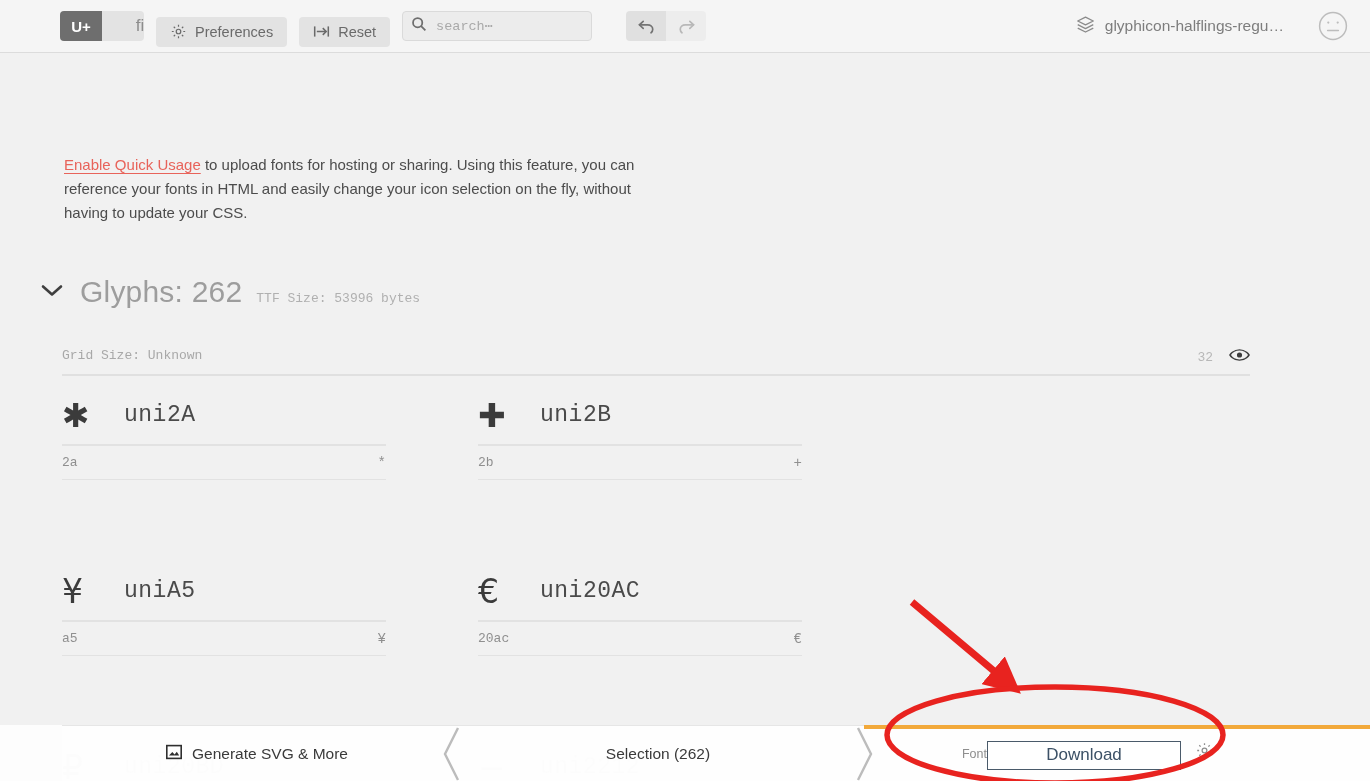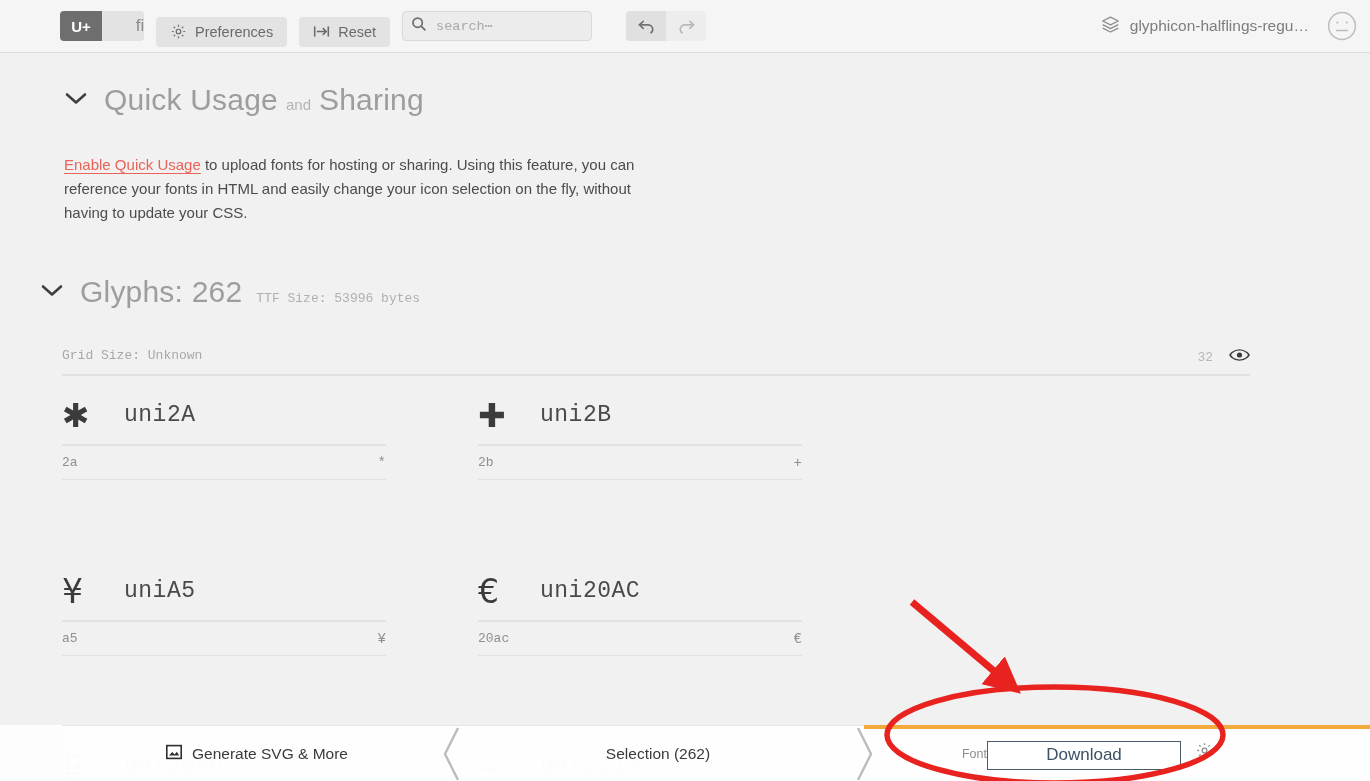--- a/index.html
+++ b/index.html
@@ -66,21 +66,21 @@
   .undo-grp .ub {
     width: 40px; height: 30px;
     display: flex; align-items: center; justify-content: center;
     cursor: pointer;
   }
   .undo-grp .ub.on { background: #e0e0e0; }
   .undo-grp .ub.off { background: #ededed; }
 
   .tb-right {
     margin-left: auto; display: flex; align-items: center;
-    gap: 14px; padding-right: 9px;
+    gap: 30px; padding-right: 18px;
   }
   .fontname {
     display: flex; align-items: center; gap: 10px;
     color: #7d7d7d; font-size: 15.5px;
     max-width: 260px; white-space: nowrap; overflow: hidden;
   }
   .face { width: 38px; height: 38px; }
 
   
   .content { position: absolute; top: 53px; left: 0; width: 1370px; height: 728px; background: #f1f1f1; }
@@ -294,30 +294,20 @@
           <circle cx="14.3" cy="15.6" r="1.1" fill="#bdbdbd" stroke="none"></circle>
           <circle cx="23.7" cy="15.6" r="1.1" fill="#bdbdbd" stroke="none"></circle>
           <path d="M13.6 23.4h10.8" stroke-linecap="round"></path>
         </svg>
       </span>
     </div>
   </div>
 
   <div class="content">
 
-    <div class="sec-head" id="quick-usage-head">
-      <span class="chev">
-        <svg width="24" height="15" viewBox="0 0 24 15" fill="none" stroke="#3f3f3f" stroke-width="2.6" stroke-linecap="round" stroke-linejoin="round">
-          <path d="M3 3.5L12 11.5 21 3.5"></path>
-        </svg>
-      </span>
-      <span class="h-main">Quick Usage</span>
-      <span class="h-and">and</span>
-      <span class="h-main">Sharing</span>
-    </div>
 
     <div class="qu-body">
       <span class="qu-link">Enable Quick Usage</span><span> to upload fonts for hosting or sharing. Using this feature, you can reference your fonts in HTML and easily change your icon selection on the fly, without having to update your CSS.</span>
     </div>
 
     <div class="sec-head" id="glyphs-head">
       <span class="chev">
         <svg width="24" height="15" viewBox="0 0 24 15" fill="none" stroke="#3f3f3f" stroke-width="2.6" stroke-linecap="round" stroke-linejoin="round">
           <path d="M3 3.5L12 11.5 21 3.5"></path>
         </svg>

